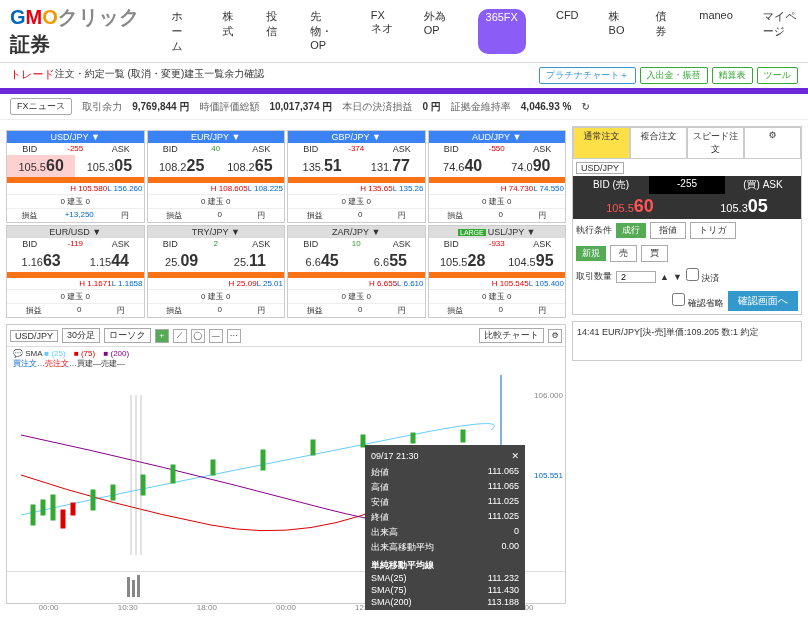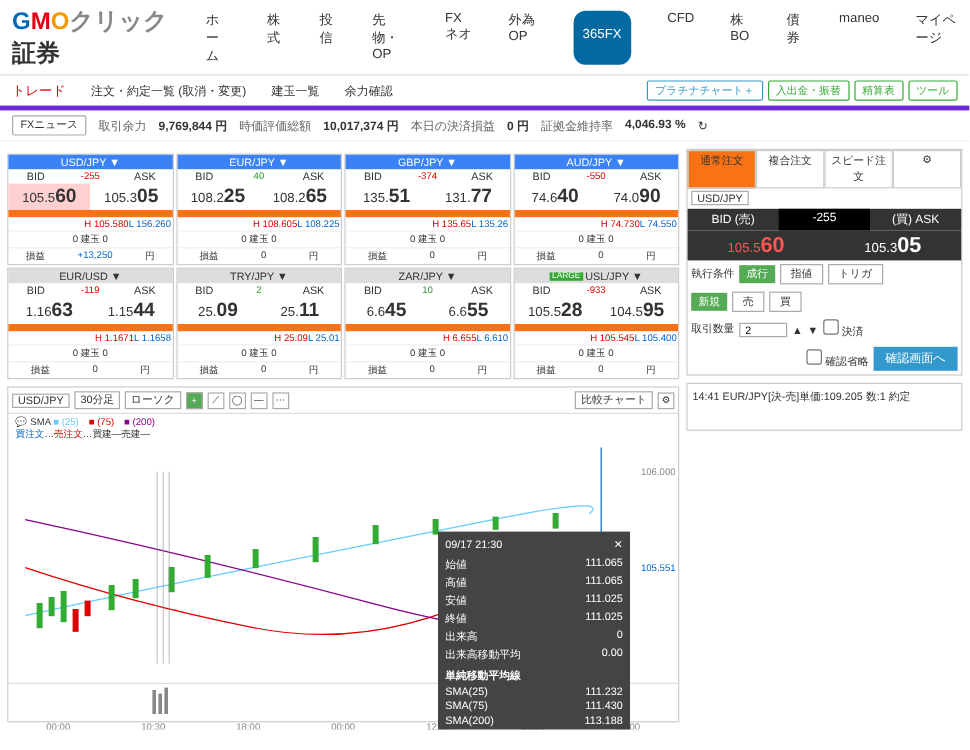--- a/index.html
+++ b/index.html
@@ -2,22 +2,22 @@
 <html><head>
 <meta charset="utf-8">
 <style>
 *{margin:0;padding:0;box-sizing:border-box;font-family:Meiryo,sans-serif}
 body{background:#fff;font-size:10px;color:#333;width:808px}
 .hdr{display:flex;align-items:center;padding:4px 10px;border-bottom:1px solid #ddd}
 .logo{font-size:20px;font-weight:bold}
 .logo .g{color:#0068b7}.logo .m{color:#e60012}.logo .o{color:#f39800}.logo .c{color:#888}.logo .s{color:#333}
 .nav{display:flex;gap:30px;margin-left:18px}
 .nav a{color:#333;text-decoration:none;font-size:11px}
-.nav a.act{background:#0369a1;color:#fff;padding:14px 8px;border-radius:10px}
-.sub{display:flex;align-items:center;padding:4px 10px;border-bottom:4px solid #6d28d9;gap:21px}
+.nav a.act{background:#8b5cf6;color:#fff;padding:2px 8px;border-radius:10px}
+.sub{display:flex;padding:4px 10px;border-bottom:6px solid #6d28d9;gap:0}
 .sub .tr{color:#e60012;font-size:11px}
 .sub a{color:#333;text-decoration:none;font-size:10px}
 .btns{margin-left:auto;display:flex;gap:4px;align-items:center}
 .btn{border:1px solid #aaa;padding:1px 6px;font-size:9px;border-radius:2px;background:#fff;cursor:pointer}
 .btn.g{border-color:#3a3;color:#3a3}.btn.b{border-color:#39c;color:#39c}
 .ts{font-size:8px;color:#888;text-align:right;margin-right:4px}
 .logout{border:1px solid #39c;color:#39c;padding:1px 6px;font-size:9px}
 .info{display:flex;align-items:center;padding:4px 10px;gap:10px;font-size:10px;border-bottom:1px solid #eee}
 .info .lbl{color:#666}.info .val{font-weight:bold}
 .main{display:flex;padding:6px}
@@ -53,21 +53,21 @@
 .cbody{position:relative;height:200px;padding:4px}
 .ylab{position:absolute;right:2px;font-size:8px;color:#888}
 .tooltip{position:absolute;right:40px;top:120px;background:#444;color:#fff;font-size:9px;padding:6px;width:160px;z-index:10}
 .tooltip .tt-hdr{display:flex;justify-content:space-between;margin-bottom:4px}
 .tooltip .row{display:flex;justify-content:space-between;padding:1px 0}
 .vol{height:30px;border-top:1px solid #ddd;position:relative}
 .xaxis{display:flex;justify-content:space-around;font-size:8px;color:#888;padding:2px}
 .ord{border:1px solid #ccc}
 .otabs{display:flex}
 .otab{flex:1;text-align:center;padding:2px;font-size:9px;border:1px solid #ccc;cursor:pointer}
-.otab.sel{background:#f97316}
+.otab.sel{background:#fde047}
 .opair{padding:3px}
 .oba{display:flex;background:#333;color:#fff}
 .oba>div{flex:1;padding:2px;text-align:center}
 .oprice{display:flex;background:#333;color:#fff}
 .oprice>div{flex:1;text-align:center;padding:2px;font-size:11px}
 .oprice .big{font-size:18px;font-weight:bold}
 .oprice .red{color:#f55}
 .nrow{display:flex;padding:3px;gap:4px;align-items:center;font-size:9px}
 .nbtn{background:#5a5;color:#fff;padding:1px 6px;font-size:9px}
 .obtn{border:1px solid #aaa;padding:1px 8px;font-size:9px}

